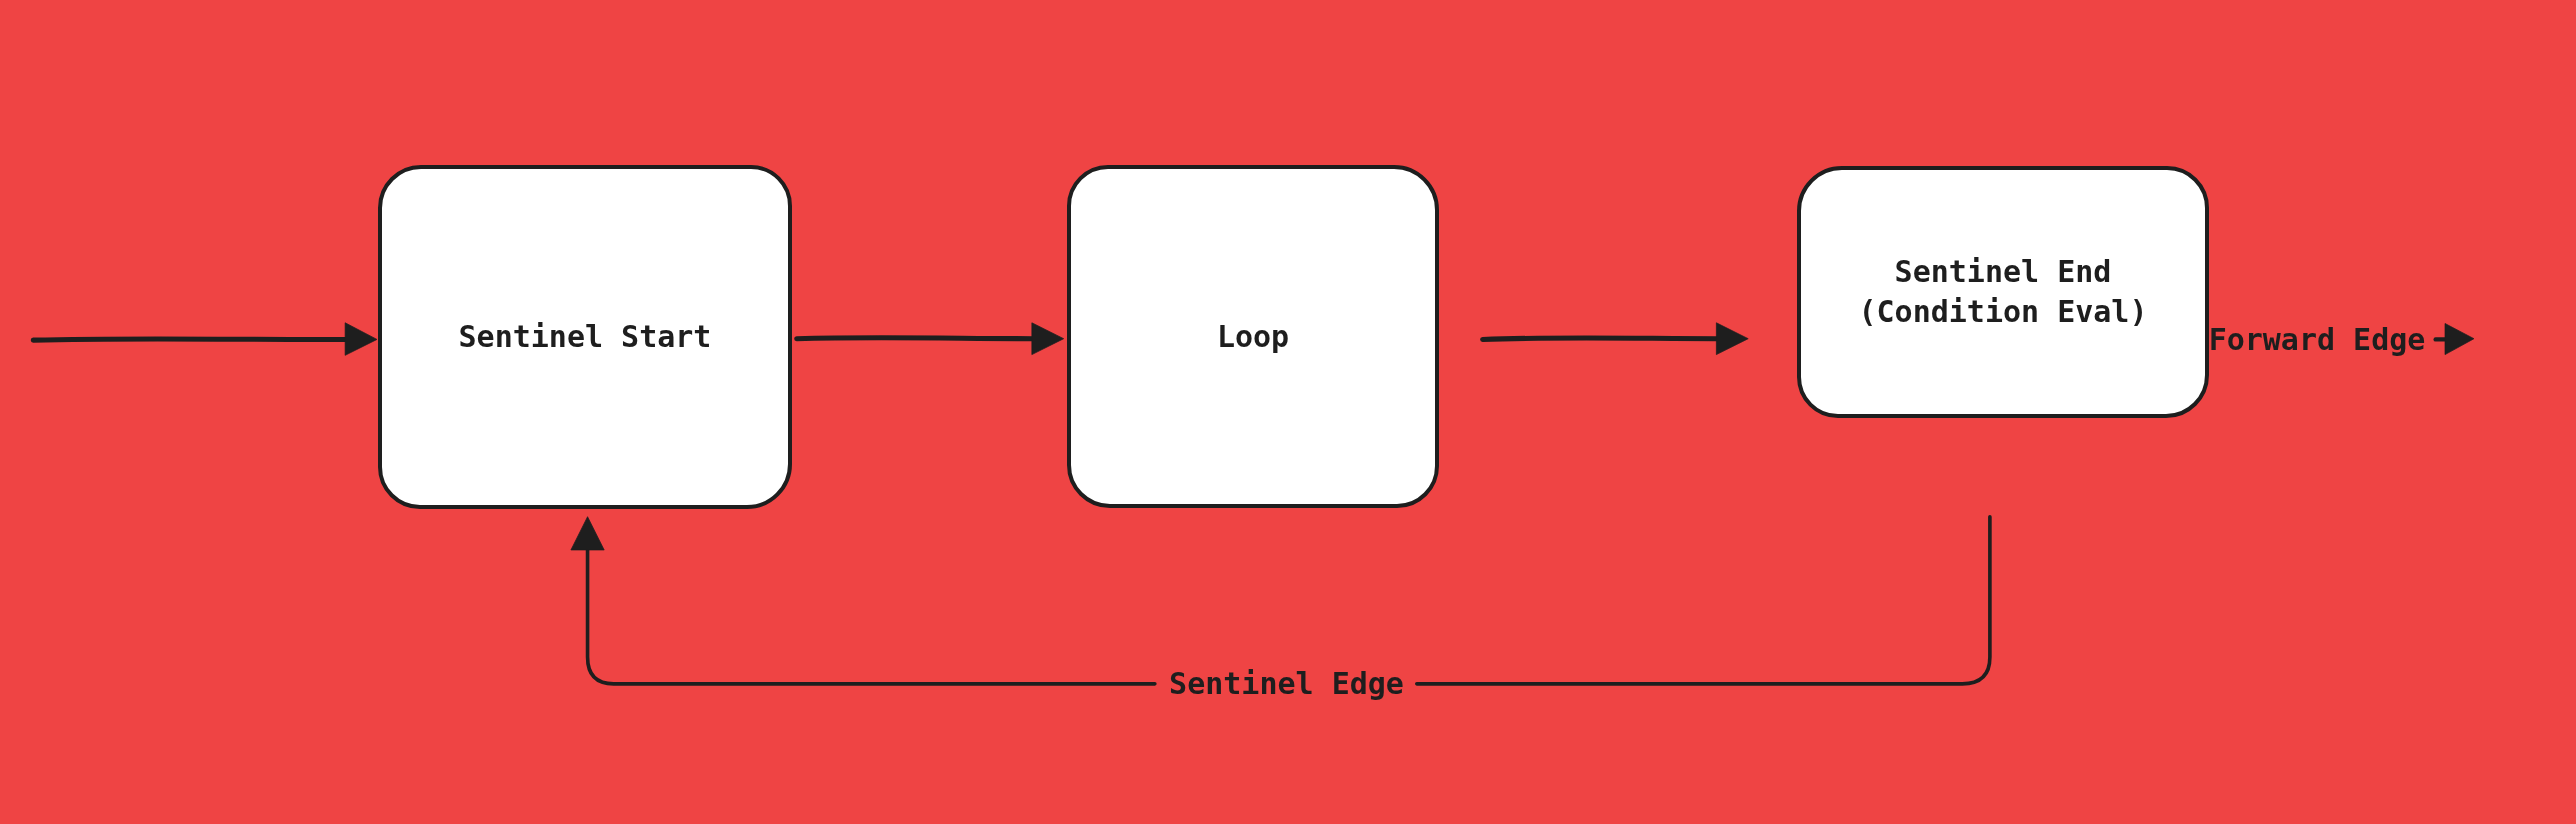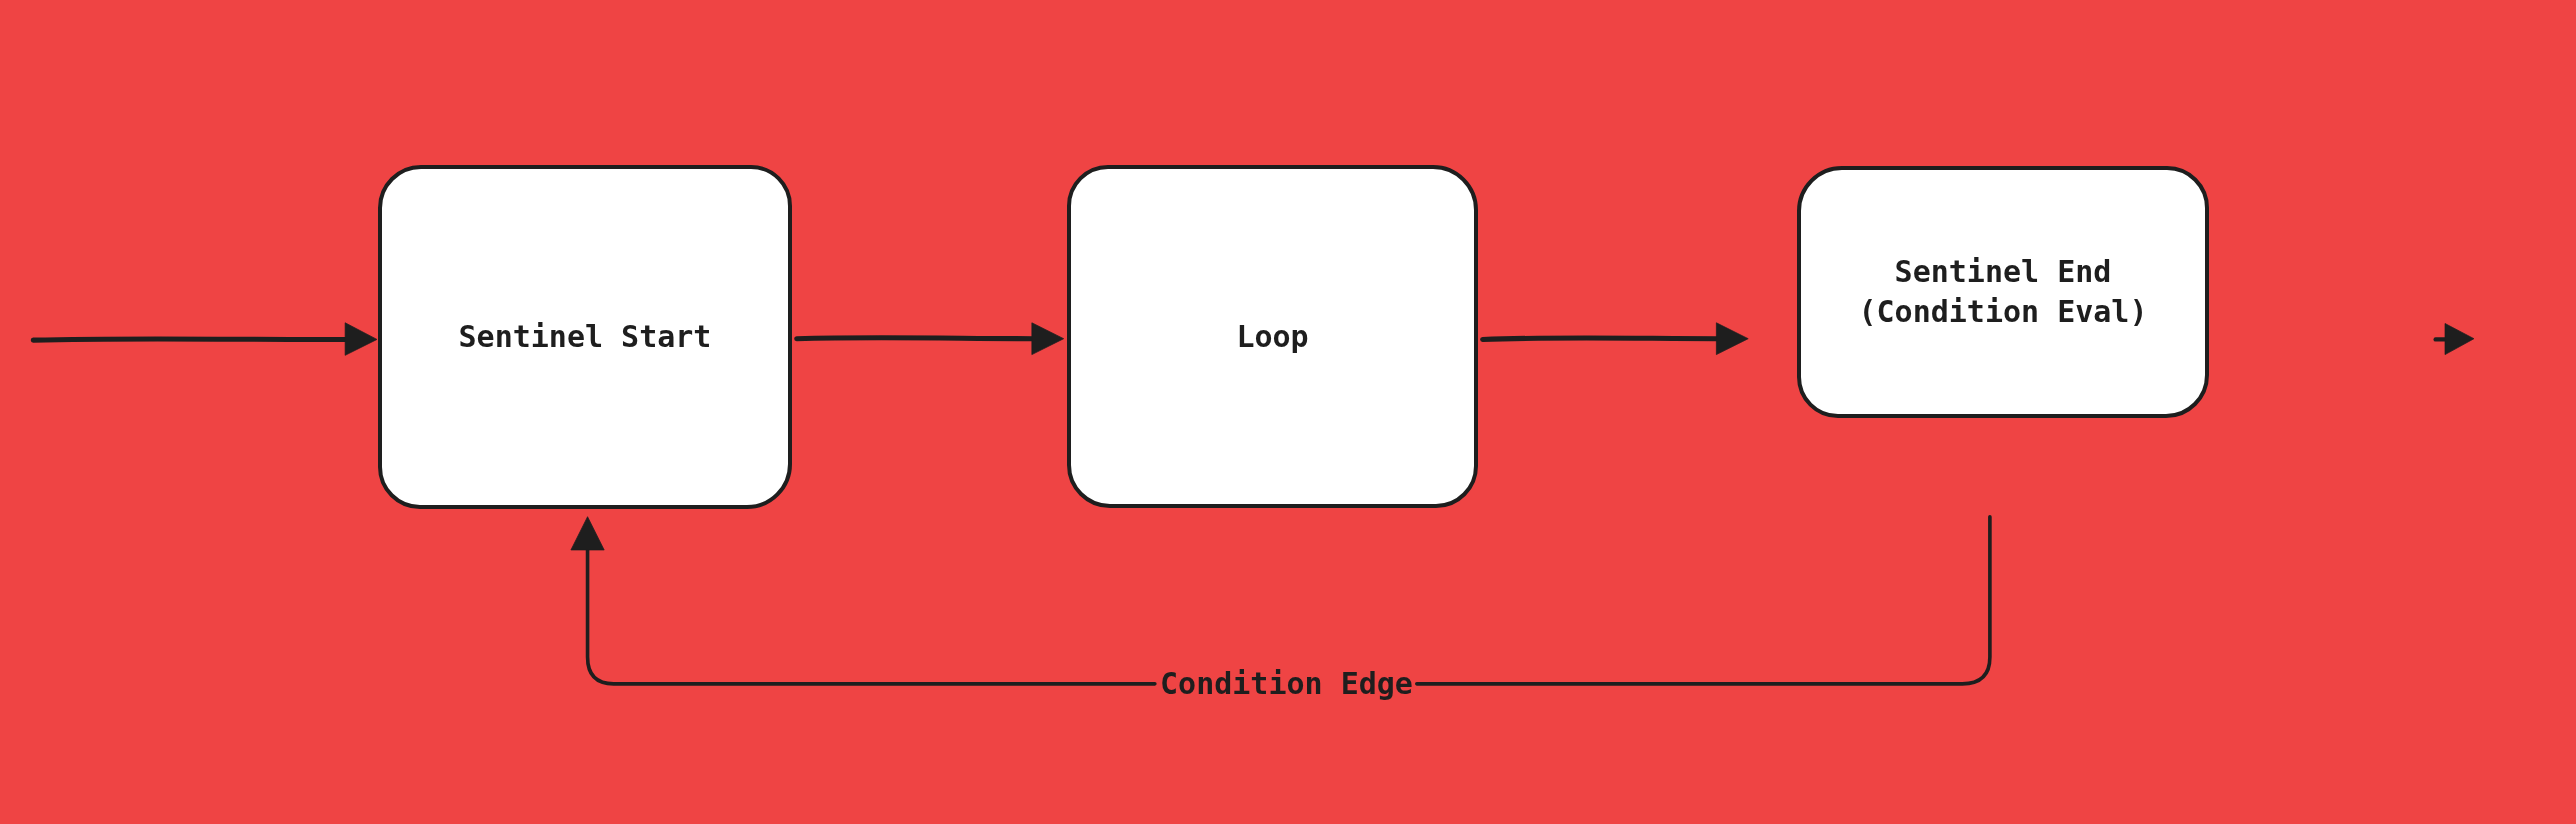--- a/index.html
+++ b/index.html
@@ -42,21 +42,21 @@
     display: flex;
     align-items: center;
     justify-content: center;
     text-align: center;
     font-size: 30px;
     font-weight: bold;
     line-height: 1.33;
     white-space: pre-line;
   }
   .node-1 { left: 378px; top: 165px; width: 414px; height: 344px; border-radius: 43px 41px 45px 42px; }
-  .node-2 { left: 1067px; top: 165px; width: 411px; height: 343px; border-radius: 41px 45px 42px 43px; }
+  .node-2 { left: 1067px; top: 165px; width: 372px; height: 343px; border-radius: 41px 45px 42px 43px; }
   .node-3 { left: 1797px; top: 166px; width: 412px; height: 252px; border-radius: 45px 42px 43px 41px; }
   .edge-label {
     position: absolute;
     display: flex;
     align-items: center;
     justify-content: center;
     font-size: 30px;
     font-weight: bold;
     white-space: nowrap;
   }
@@ -94,17 +94,18 @@
 
   <div class="node node-2">
     <span>Loop</span>
   </div>
 
   <div class="node node-3">
     <span>Sentinel End
 (Condition Eval)</span>
   </div>
 
+  <div class="edge-label forward-label">Forward Edge</div>
 
-  <div class="edge-label backward-label">Condition Edge</div>
+  <div class="edge-label backward-label">Sentinel Edge</div>
 
 </div>
 
 
 </body></html>

